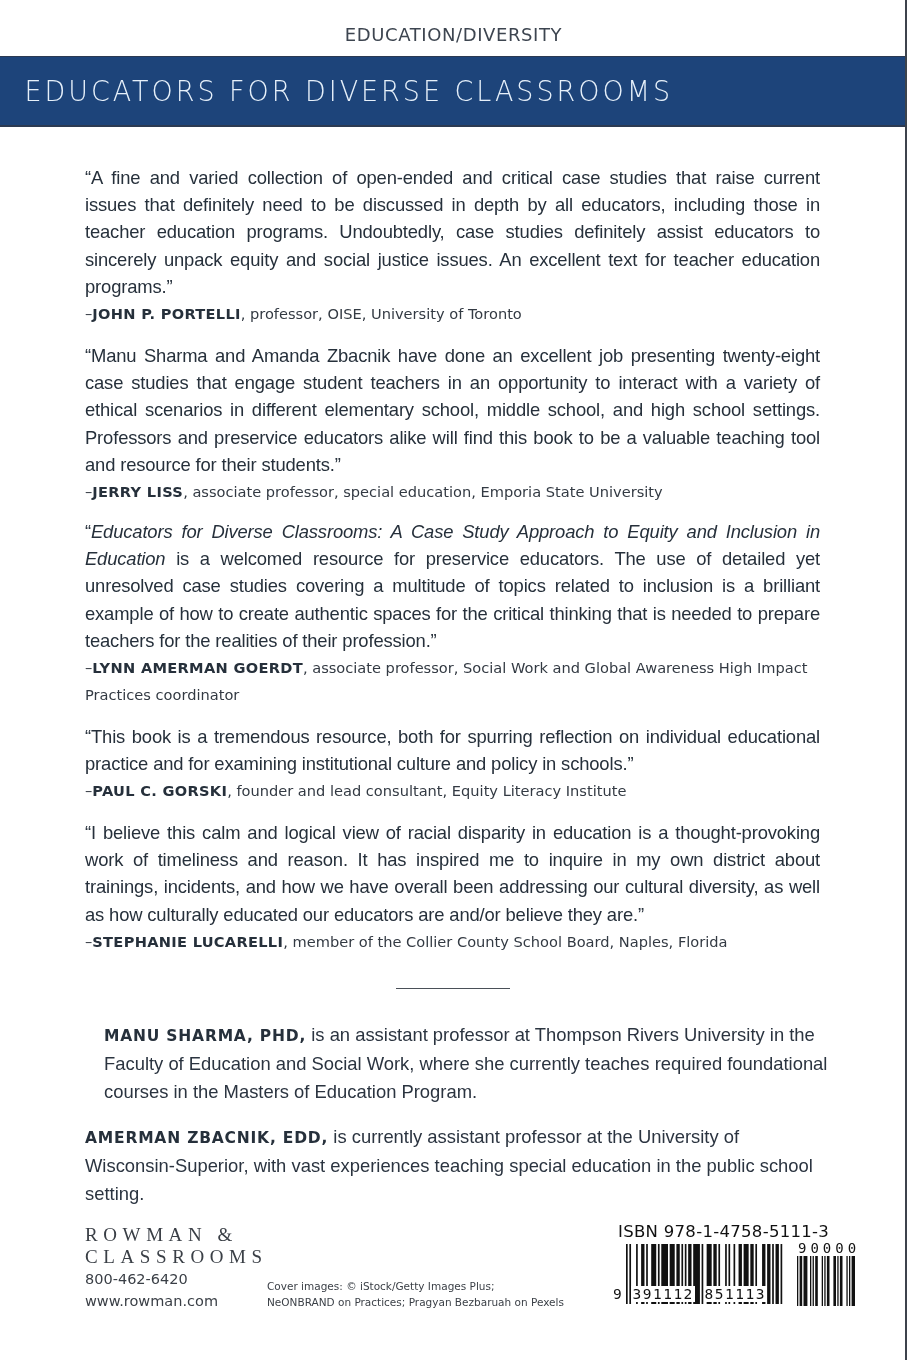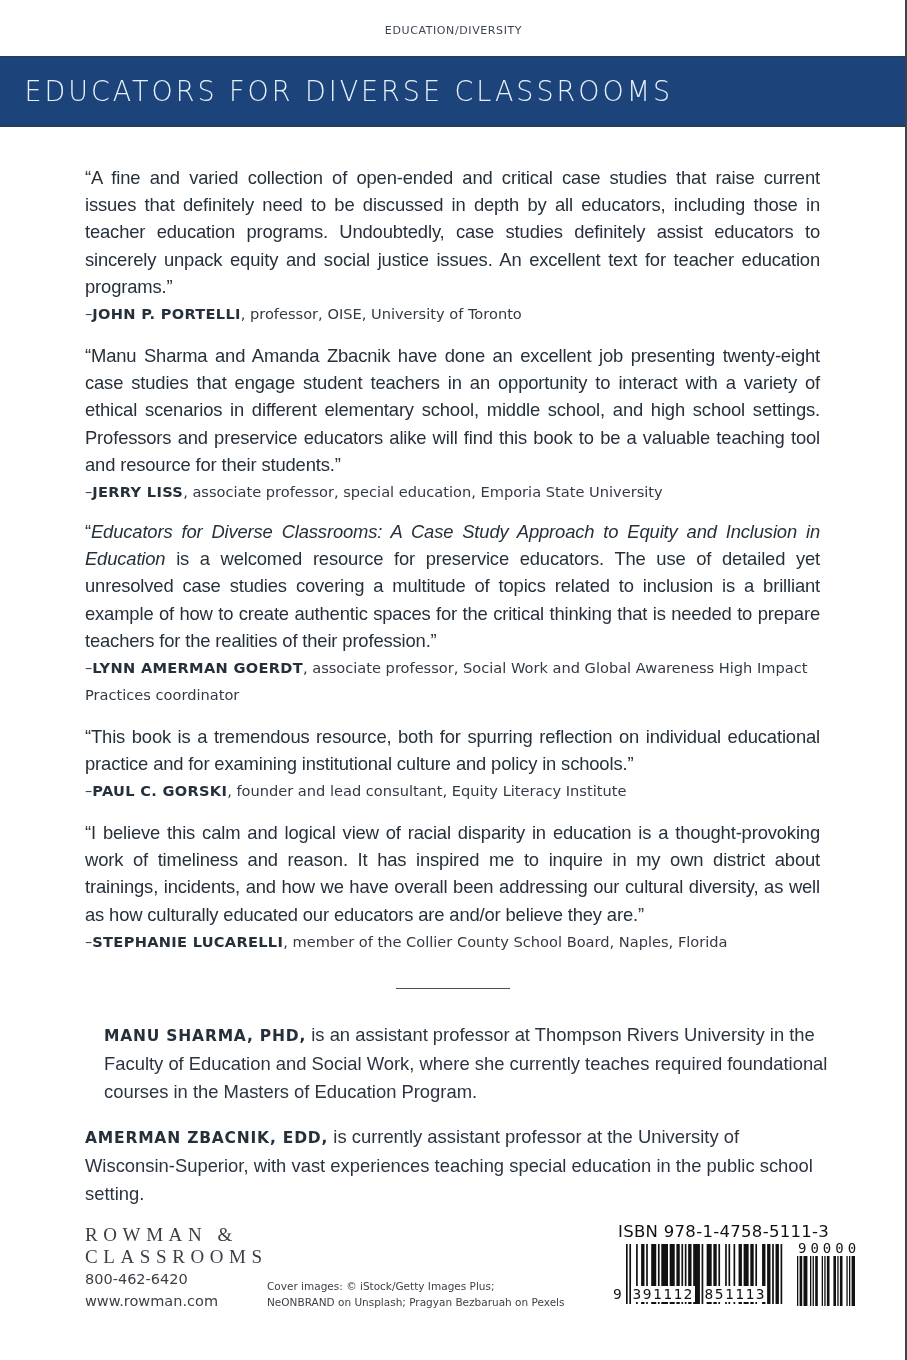--- a/index.html
+++ b/index.html
@@ -4,21 +4,21 @@
 <style>
   html, body { margin: 0; padding: 0; }
   body {
     width: 907px; height: 1360px; background: #ffffff; position: relative; overflow: hidden;
     font-family: "Liberation Sans Narrow", "Liberation Sans", sans-serif;
     color: #2b3440;
   }
   .edge { position: absolute; right: 0; top: 0; width: 2px; height: 1360px; background: #3d434c; }
   .category {
     position: absolute; top: 24px; left: 0; width: 907px; text-align: center;
-    font-family: "DejaVu Sans", sans-serif; font-size: 11px; letter-spacing: 0.6px; color: #3d4550;
+    font-family: "DejaVu Sans", sans-serif; font-size: 18px; letter-spacing: 0.6px; color: #3d4550;
   }
   .band {
     position: absolute; top: 56px; left: 0; width: 905px; height: 68px;
     background: #1d447a; border-top: 1px solid #2c3a52; border-bottom: 2px solid #2c3a52;
     display: flex; align-items: center; justify-content: flex-start;
   }
   .band-title {
     color: #e6f0fa; font-family: "DejaVu Sans", sans-serif; font-weight: 200;
     font-size: 29px; letter-spacing: 3.2px; transform: scaleX(0.93);
   }
@@ -111,21 +111,21 @@
 
 <div class="publisher">
   <div class="pub-name">ROWMAN &amp;</div>
   <div class="pub-name">CLASSROOMS</div>
   <div class="pub-contact">800-462-6420</div>
   <div class="pub-contact">www.rowman.com</div>
 </div>
 
 <div class="credits">
   <div>Cover images: © iStock/Getty Images Plus;</div>
-  <div>NeONBRAND on Unsplash; Pragyan Bezbaruah on Pexels</div>
+  <div>NeONBRAND on Practices; Pragyan Bezbaruah on Pexels</div>
 </div>
 
 <div class="isbn-wrap">
   <div class="isbn-text">ISBN 978-1-4758-5111-3</div>
   <div class="price-code">90000</div>
   <svg class="barcode-main" id="bars-main">
       <rect x="0" y="0" width="1.68" height="60" fill="#111"></rect>
       <rect x="3.36" y="0" width="1.68" height="60" fill="#111"></rect>
       <rect x="10.08" y="0" width="1.68" height="60" fill="#111"></rect>
       <rect x="15.12" y="0" width="3.36" height="60" fill="#111"></rect>

